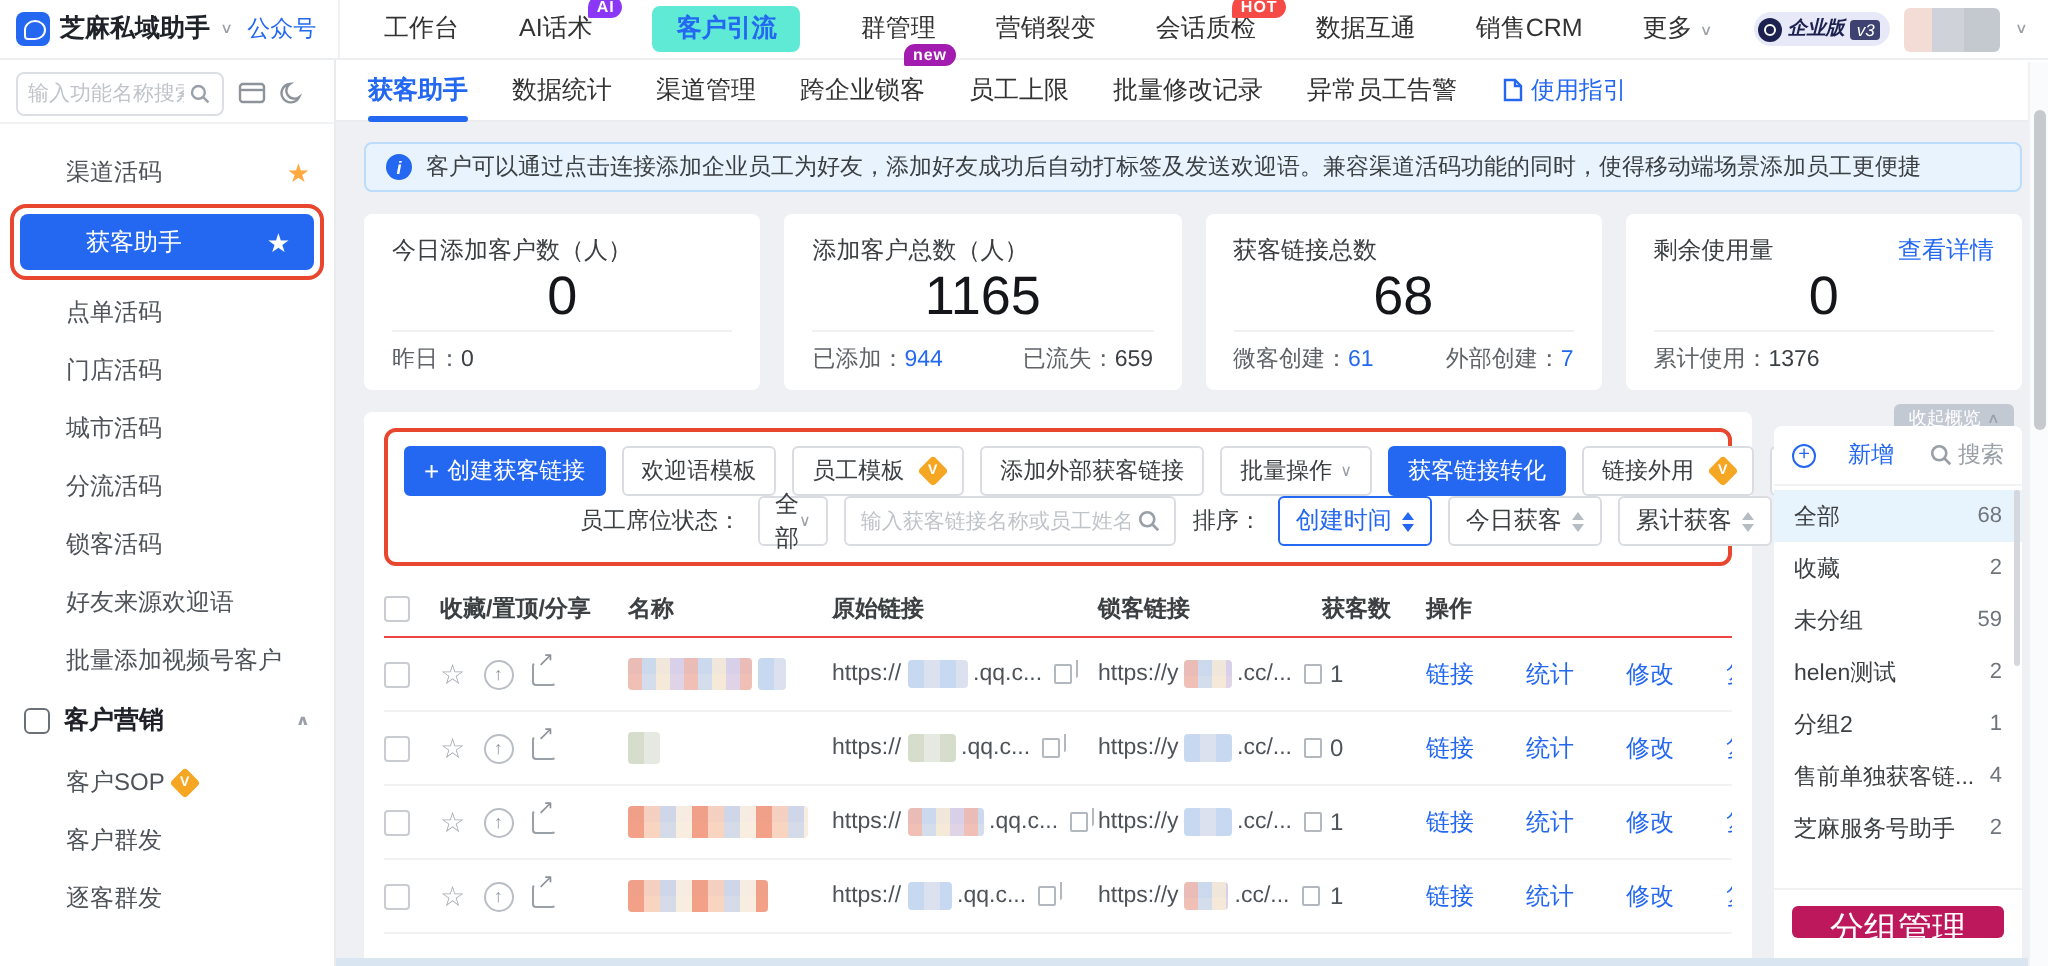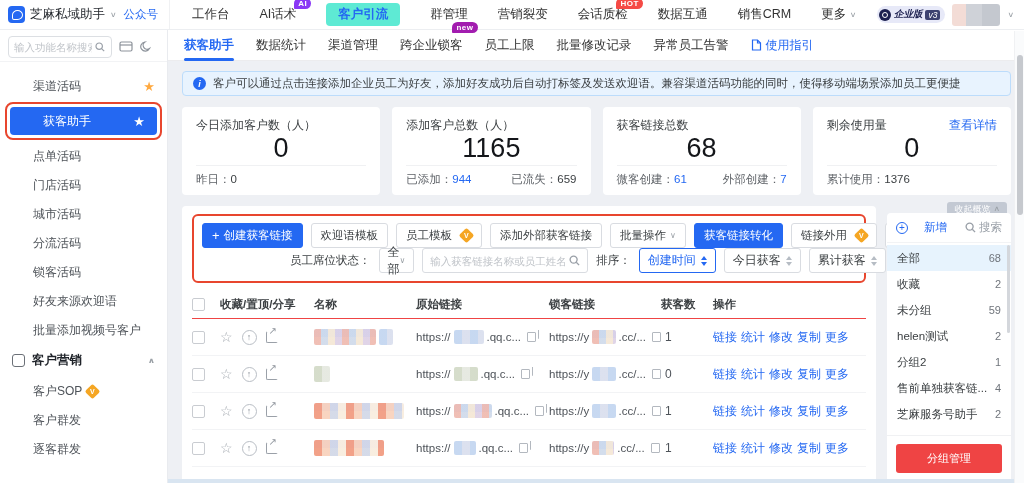--- a/index.html
+++ b/index.html
@@ -5,21 +5,21 @@
   * { margin:0; padding:0; box-sizing:border-box; }
   html,body { width:1024px; height:483px; overflow:hidden; }
   body { font-family:"Liberation Sans","DejaVu Sans",sans-serif; font-size:12px; color:#333; background:#eef0f4; }
   .app { position:relative; width:1024px; height:483px; overflow:hidden; background:#eef0f4; }
 
   
   .topbar { height:30px; background:#fff; border-bottom:1px solid #eceef1; display:flex; align-items:center; }
   .brand-area { width:170px; display:flex; align-items:center; gap:5px; padding:0 8px; height:100%; border-right:1px solid #f0f1f3; }
   .logo { width:17px; height:17px; border-radius:4px; background:#2468f2; position:relative; flex:none; }
   .logo::before { content:""; position:absolute; left:4px; top:4px; width:9px; height:8px; border:1.5px solid #fff; border-radius:50% 50% 50% 2px; }
-  .brand-name { font-weight:normal; font-size:12.5px; color:#1f2329; white-space:nowrap; }
+  .brand-name { font-weight:bold; font-size:12.5px; color:#1f2329; white-space:nowrap; }
   .chev { display:inline-block; color:#9aa0a6; font-size:9px; transform:scaleY(.8); }
   .chev::before { content:"\2228"; }
   .chev.up::before { content:"\2227"; }
   .gzh-link { color:#2468f2; font-size:11.5px; margin-left:2px; white-space:nowrap; }
   .topmenu { flex:1; display:flex; align-items:center; gap:30px; padding-left:22px; }
   .topmenu-item { position:relative; font-size:12.5px; color:#333; white-space:nowrap; cursor:pointer; }
   .topmenu-item.active { background:#5eead4; color:#2468f2; font-weight:bold; padding:3px 12px; border-radius:4px; }
   .mini-badge { position:absolute; top:-8px; right:-15px; font-size:8px; color:#fff; padding:1px 4px; border-radius:6px 6px 6px 1px; font-weight:bold; letter-spacing:.5px; }
   .mini-badge.ai { background:#8a38f5; }
   .mini-badge.hot { background:#f54a45; }
@@ -127,40 +127,40 @@
   .mosaic.orange { background-image:
       linear-gradient(90deg, rgba(240,140,110,.8) 0 8px, rgba(245,190,160,.6) 8px 16px, rgba(180,195,225,.55) 16px 24px, rgba(248,236,220,.8) 24px 32px),
       linear-gradient(0deg, rgba(252,240,230,.5) 0 8px, rgba(226,214,228,.45) 8px 16px);
     background-size:32px 16px, 16px 16px; }
   .mosaic.blue { background-image:linear-gradient(90deg, rgba(175,200,235,.7) 0 8px, rgba(205,212,232,.7) 8px 16px); background-size:16px 16px; }
   .mosaic.url { height:14px; }
   .url-cell { display:flex; align-items:center; gap:3px; color:#4e5359; font-size:11.5px; white-space:nowrap; overflow:hidden; }
   .copy-ic { width:9px; height:10px; border:1.2px solid #b3b8bf; border-radius:1px; position:relative; margin-left:3px; flex:none; cursor:pointer; }
   .copy-ic::before { content:""; position:absolute; left:2px; top:-4px; width:8px; height:9px; border:1.2px solid #b3b8bf; border-left:none; border-bottom:none; border-radius:1px; }
   .count-cell { color:#4e5359; padding-left:4px; }
-  .actions-cell { display:flex; gap:4px; padding-left:8px; }
+  .actions-cell { display:flex; gap:26px; padding-left:8px; }
   .act-link { color:#2468f2; cursor:pointer; white-space:nowrap; }
 
   
   .panel-wrap { width:124px; flex:none; position:relative; margin-top:7px; }
   .collapse-tab { position:absolute; top:-11px; right:4px; height:14px; background:#c3c9d3; color:#fff; font-size:9px; border-radius:3px; display:flex; align-items:center; gap:3px; padding:0 7px; cursor:pointer; }
   .panel { background:#fff; border-radius:4px; height:100%; display:flex; flex-direction:column; overflow:hidden; position:relative; }
   .panel-head { height:30px; display:flex; align-items:center; justify-content:space-between; padding:0 9px; border-bottom:1px solid #f2f3f5; }
   .add-btn { display:flex; align-items:center; gap:16px; color:#2468f2; font-size:11.5px; cursor:pointer; }
   .add-ic { width:12px; height:12px; border:1.2px solid #2468f2; border-radius:50%; display:flex; align-items:center; justify-content:center; font-size:10px; line-height:1; color:#2468f2; }
   .add-ic::before { content:"+"; }
   .panel-search { display:flex; align-items:center; gap:3px; color:#9aa0a8; font-size:11.5px; cursor:pointer; }
   .plist { flex:1; overflow:hidden; position:relative; padding-top:2px; }
   .pitem { height:26px; display:flex; align-items:center; justify-content:space-between; padding:0 10px; cursor:pointer; }
   .pitem .pname { color:#3c4043; font-size:11.5px; white-space:nowrap; overflow:hidden; }
   .pitem .pcount { color:#70757c; font-size:11px; }
   .pitem.selected { background:#e7f3fd; }
   .plist-scroll { position:absolute; right:1px; top:2px; width:3px; height:88px; background:#d4d7dc; border-radius:2px; }
   .panel-foot { border-top:1px solid #f0f1f3; padding:8px 9px 10px; }
-  .manage-btn { width:100%; height:29px; background:#ef4444; color:#fff; border:none; border-radius:3px; font-size:11px; cursor:pointer; font-family:inherit; }
+  .manage-btn { width:100%; height:16px; background:#be185d; color:#fff; border:none; border-radius:3px; font-size:17px; cursor:pointer; font-family:inherit; }
 
   
   .v-scrollbar { position:absolute; top:31px; right:0; width:10px; bottom:0; background:#fafbfc; border-left:1px solid #f0f1f3; }
   .v-thumb { position:absolute; top:24px; left:2px; width:6px; height:160px; background:#c6c9ce; border-radius:3px; }
   .h-strip { position:absolute; bottom:0; left:168px; right:10px; height:4px; background:#d9e5f1; }
 </style>
 </head>
 <body>
 
 <div class="app">

